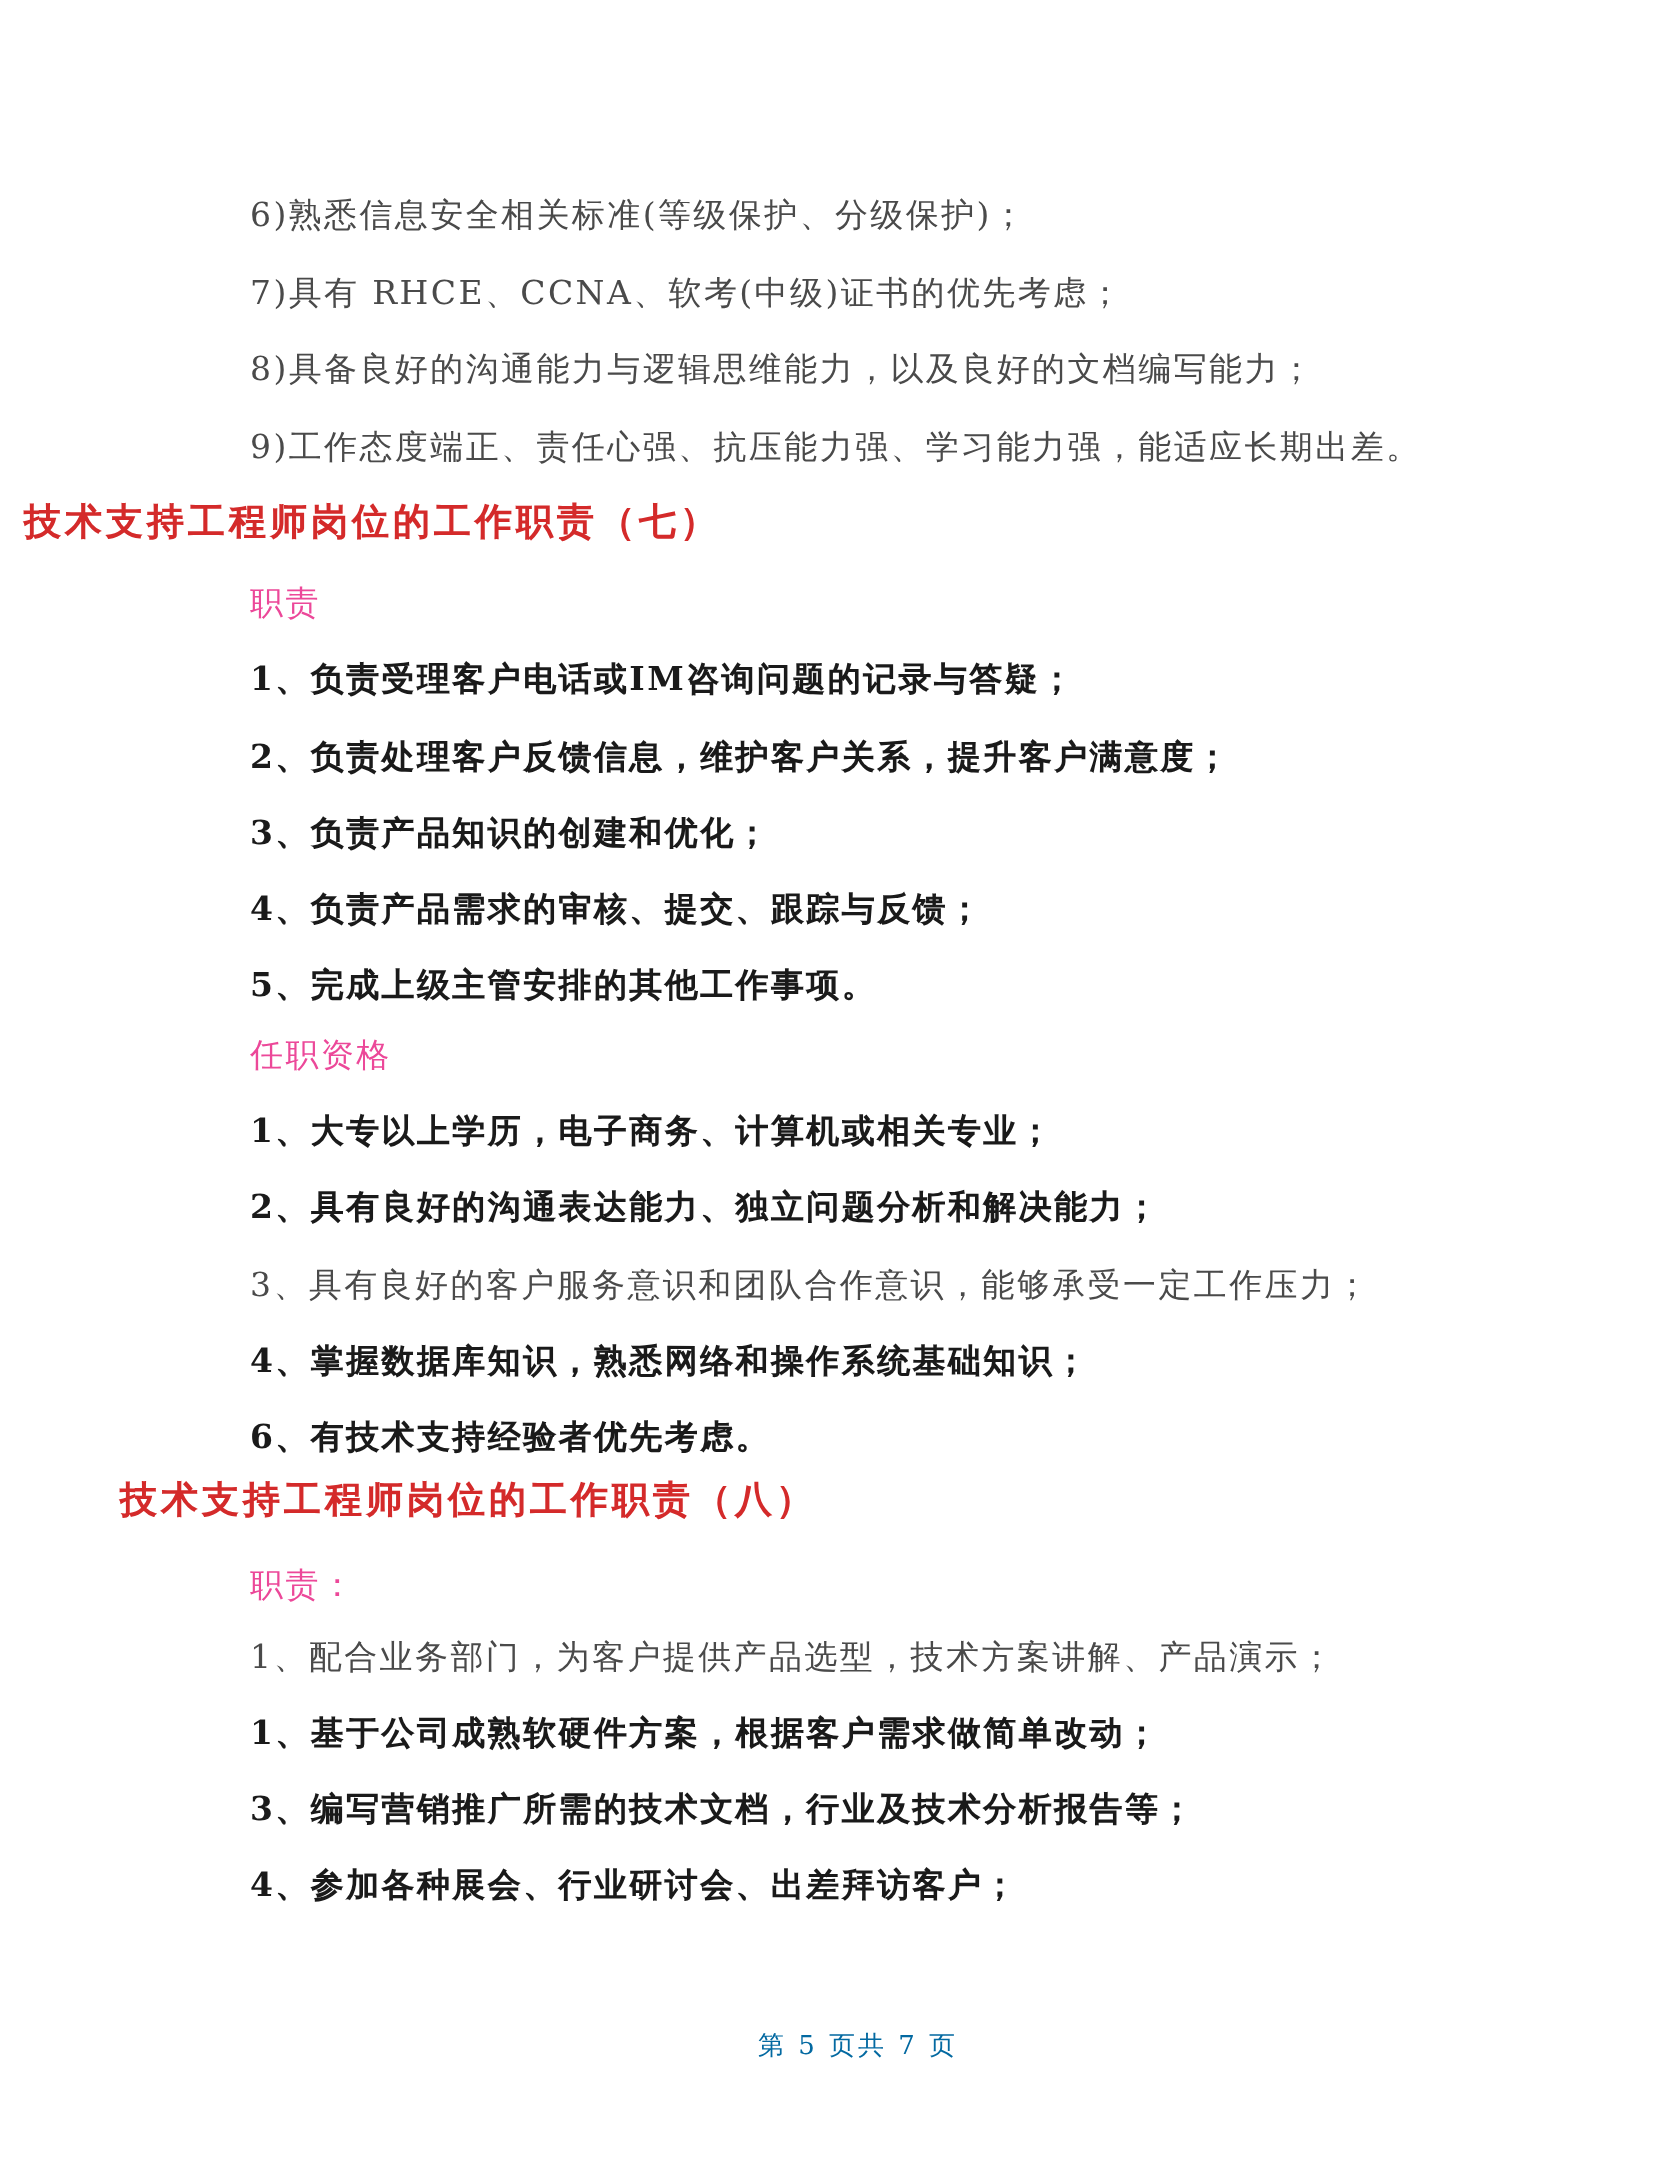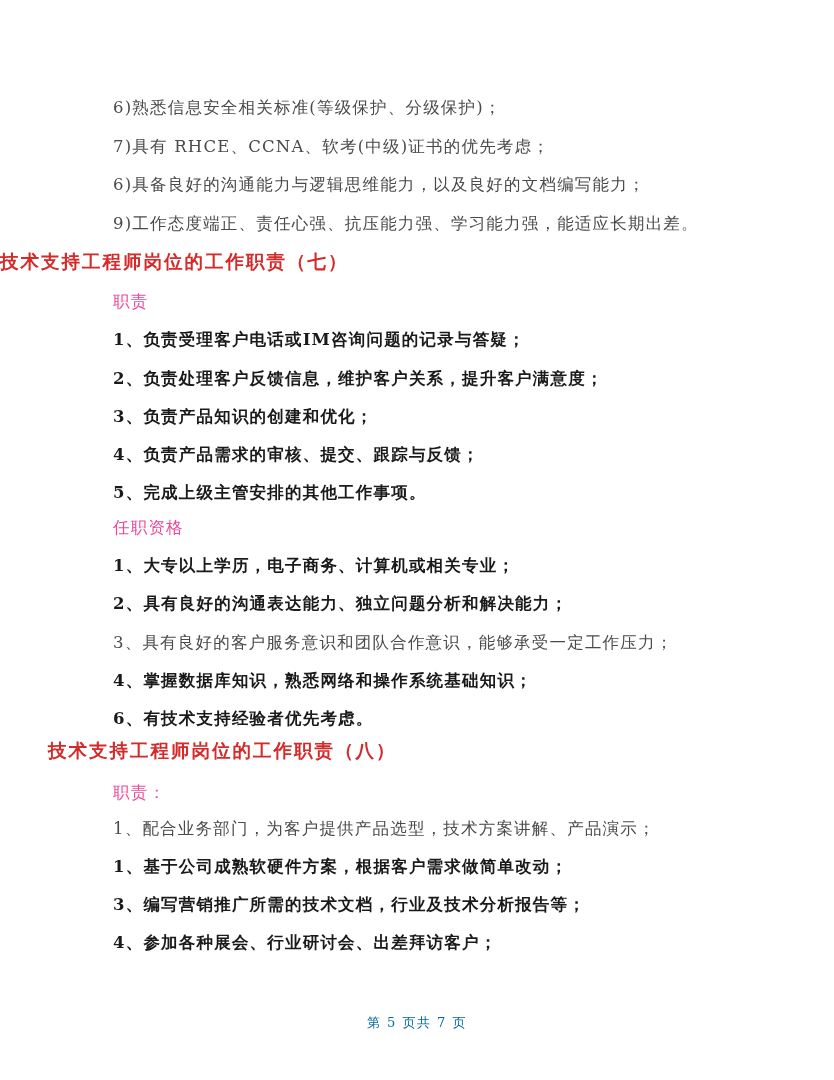--- a/index.html
+++ b/index.html
@@ -10,21 +10,21 @@
     body {
       width: 834px;
       height: 1080px;
       position: relative;
       overflow: hidden;
       font-family: "DejaVu Serif", "Liberation Serif", serif;
       color: #2a2a2a;
     }
     .page {
       position: absolute;
-      left: 0; top: 0;
+      left: 12px; top: 0;
       width: 672px;
       height: 1080px;
     }
     .line {
       position: absolute;
       left: 113px;
       font-size: 16.5px;
       line-height: 22px;
       white-space: nowrap;
       letter-spacing: 1.2px;
@@ -55,21 +55,21 @@
       letter-spacing: 1.5px;
     }
   </style>
 </head>
 <body>
 
 <div class="page">
 
   <div class="line light" style="top:97px;">6)熟悉信息安全相关标准(等级保护、分级保护)；</div>
   <div class="line light" style="top:136px;text-align:right;">7)具有 RHCE、CCNA、软考(中级)证书的优先考虑；</div>
-  <div class="line light" style="top:174px;">6)具备良好的沟通能力与逻辑思维能力，以及良好的文档编写能力；</div>
+  <div class="line light" style="top:174px;">8)具备良好的沟通能力与逻辑思维能力，以及良好的文档编写能力；</div>
   <div class="line light" style="top:213px;">9)工作态度端正、责任心强、抗压能力强、学习能力强，能适应长期出差。</div>
 
   <div class="heading" style="top:250px;">技术支持工程师岗位的工作职责（七）</div>
 
   <div class="line faint" style="top:291px;">职责</div>
 
   <div class="line bold" style="top:329px;">1、负责受理客户电话或IM咨询问题的记录与答疑；</div>
   <div class="line bold" style="top:368px;">2、负责处理客户反馈信息，维护客户关系，提升客户满意度；</div>
   <div class="line bold" style="top:406px;">3、负责产品知识的创建和优化；</div>
   <div class="line bold" style="top:444px;">4、负责产品需求的审核、提交、跟踪与反馈；</div>

